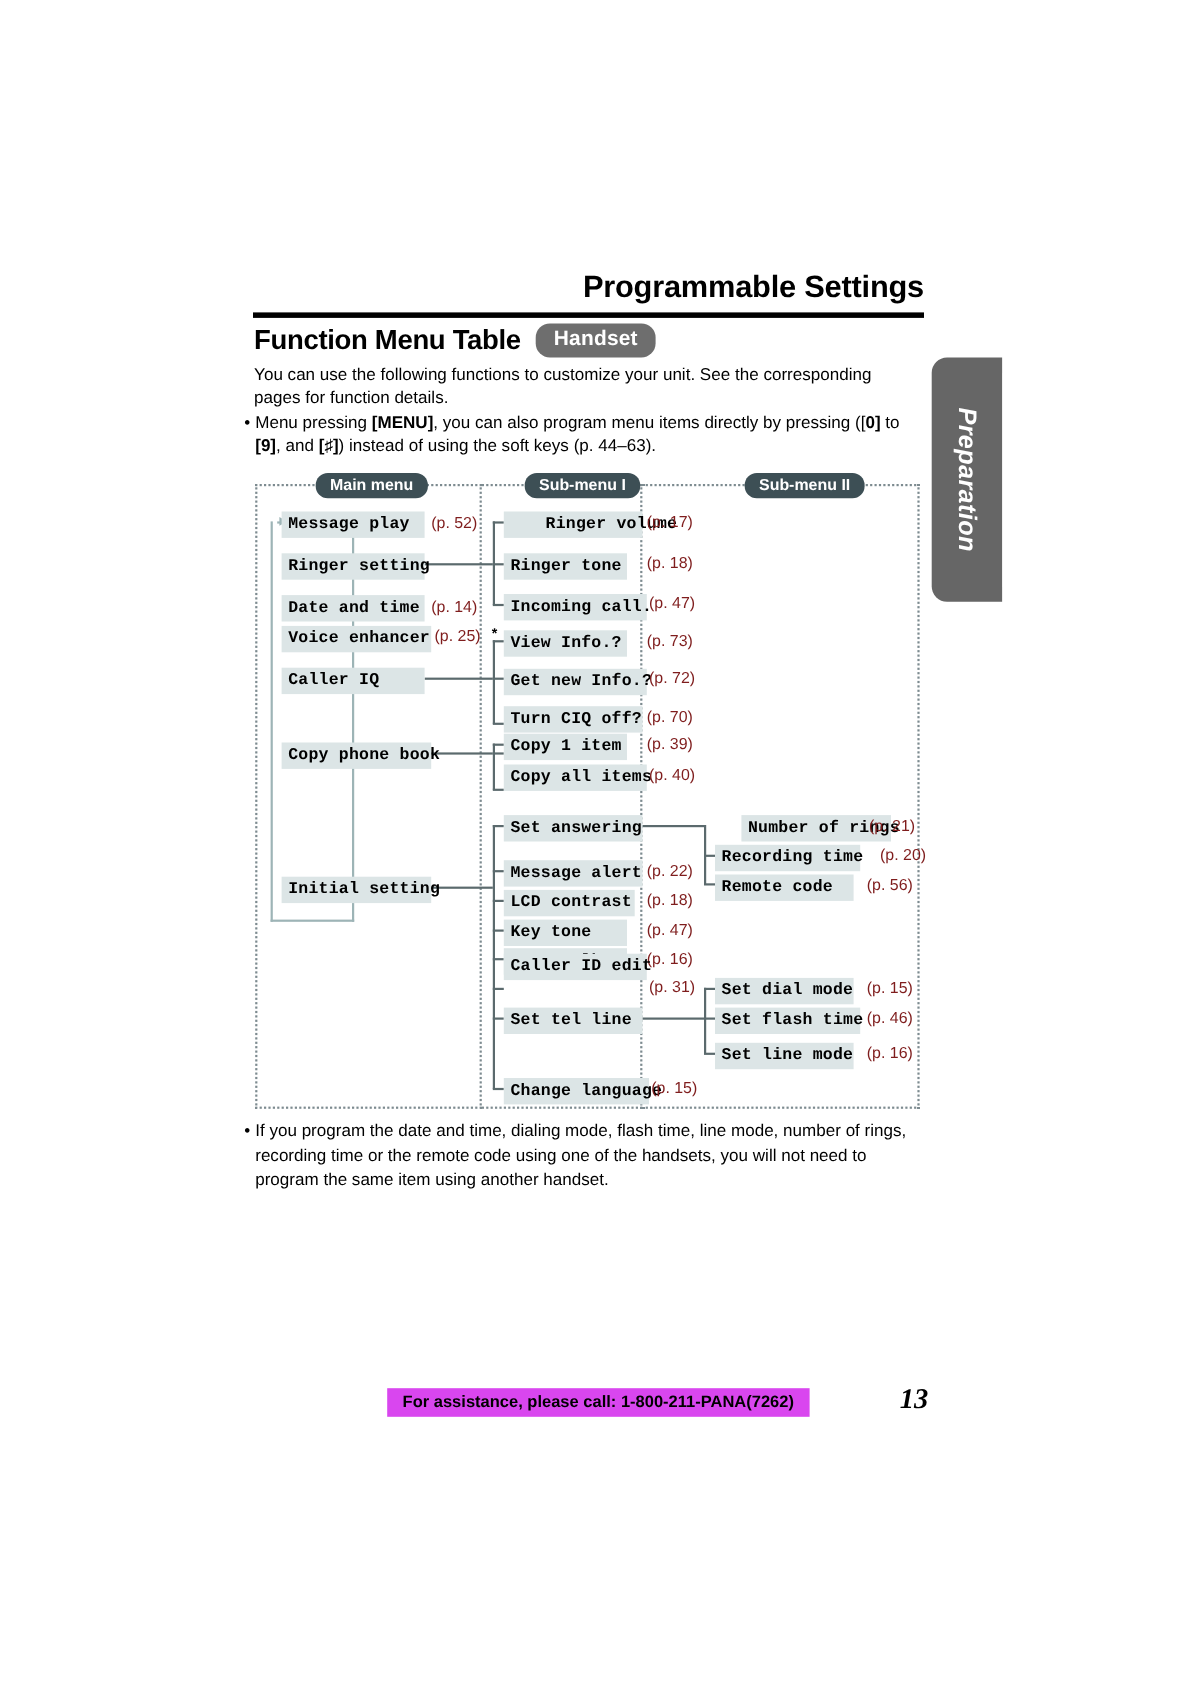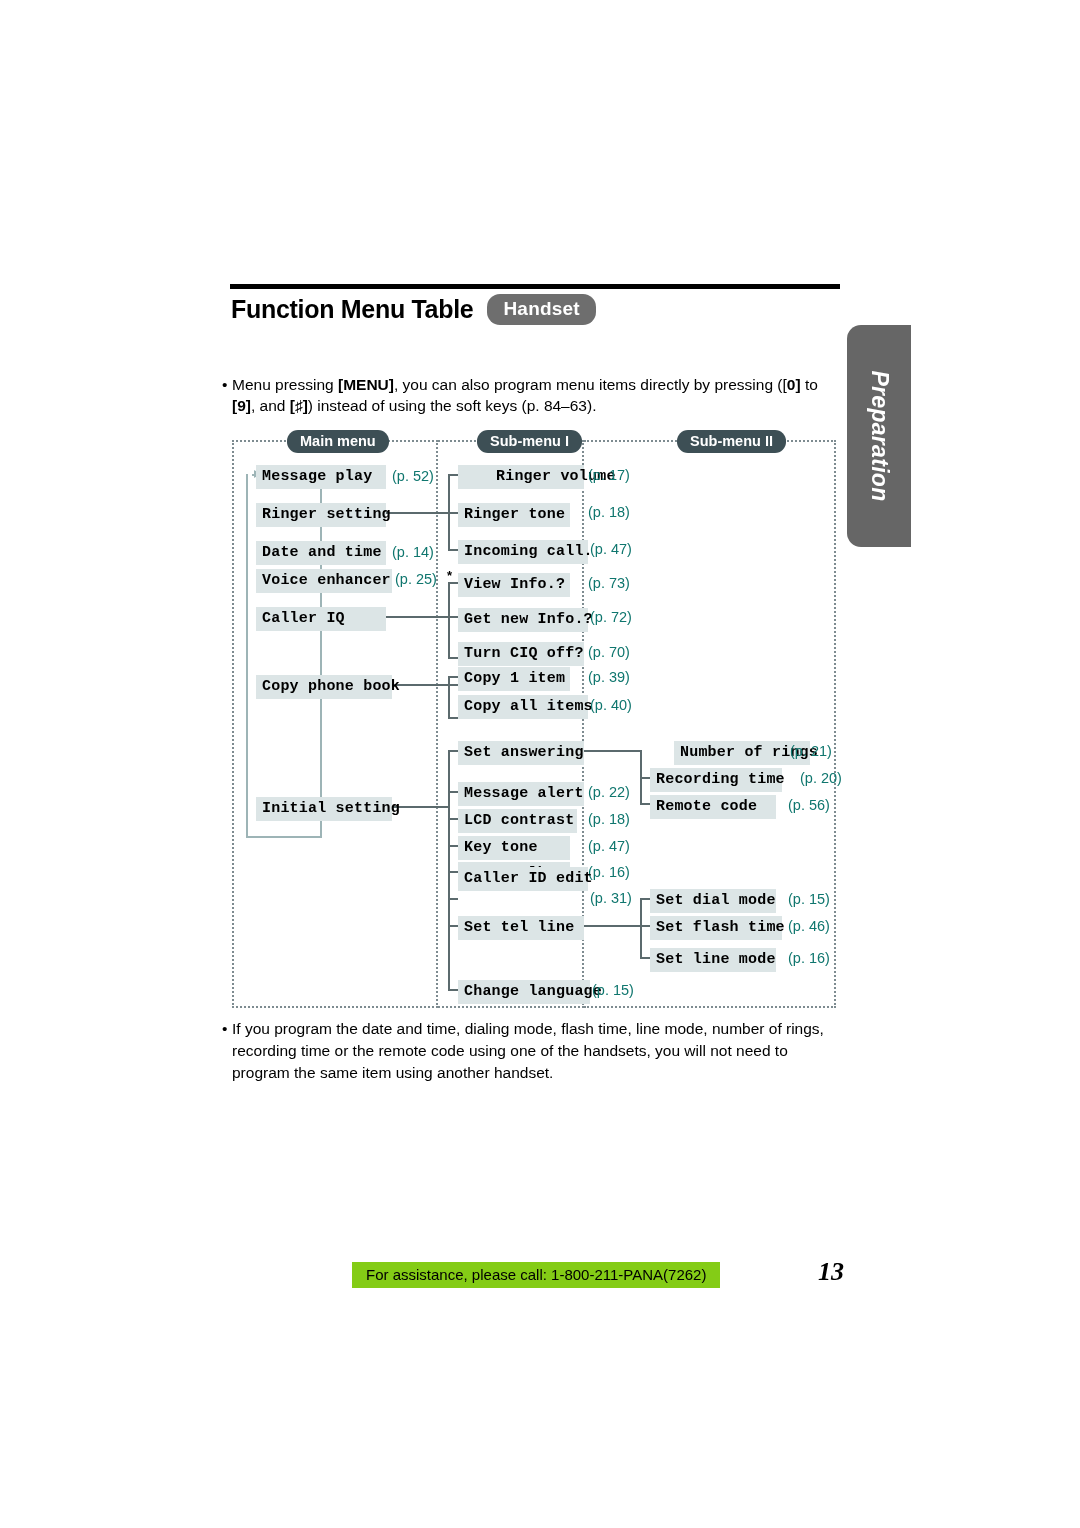--- a/index.html
+++ b/index.html
@@ -169,21 +169,21 @@
     padding: 3px 6px 4px 6px;
     white-space: pre;
     box-sizing: border-box;
     z-index: 3;
   }
   .pref {
     position: absolute;
     font-family: "Liberation Sans", sans-serif;
     font-size: 14.5px;
     font-weight: normal;
-    color: #0f766e;
+    color: #7f1d1d;
     white-space: nowrap;
     z-index: 3;
   }
 
   
   .ln {
     position: absolute;
     background: #5b6a6d;
     z-index: 1;
   }
@@ -235,53 +235,55 @@
     width: 614px;
     font-size: 15.5px;
     line-height: 22px;
   }
 
   
   .footer-bar {
     position: absolute;
     left: 352px;
     top: 1262px;
-    background: #84cc16;
+    background: #d946ef;
     padding: 4px 14px 5px 14px;
     font-size: 15px;
-    font-weight: normal;
+    font-weight: bold;
     white-space: nowrap;
   }
   .page-num {
     position: absolute;
     left: 818px;
     top: 1257px;
     font-family: "Liberation Serif", serif;
     font-style: italic;
     font-size: 26px;
     font-weight: bold;
   }
 </style>
 </head>
 <body>
 
 <div class="page">
 
+  <div class="chapter-title">Programmable Settings</div>
   <div class="header-rule"></div>
 
   <div class="section-row">
     <span class="section-title">Function Menu Table</span>
     <span class="handset-badge">Handset</span>
   </div>
 
+  <div class="intro">You can use the following functions to customize your unit. See the corresponding pages for function details.</div>
 
   <div class="bullet-para">
     <span class="dot">•</span>
     <span class="btxt">
-      <span>Menu pressing </span><b class="k">[MENU]</b><span>, you can also program menu items directly by pressing ([</span><b class="k">0]</b><span> to </span><b class="k">[9]</b><span>, and </span><b class="k">[♯]</b><span>) instead of using the soft keys (p. 84–63).</span>
+      <span>Menu pressing </span><b class="k">[MENU]</b><span>, you can also program menu items directly by pressing ([</span><b class="k">0]</b><span> to </span><b class="k">[9]</b><span>, and </span><b class="k">[♯]</b><span>) instead of using the soft keys (p. 44–63).</span>
     </span>
   </div>
 
   <div class="prep-tab">
     <span>Preparation</span>
   </div>
 
   <div class="diagram">
 
     <div class="colbox" id="col-main"></div>

